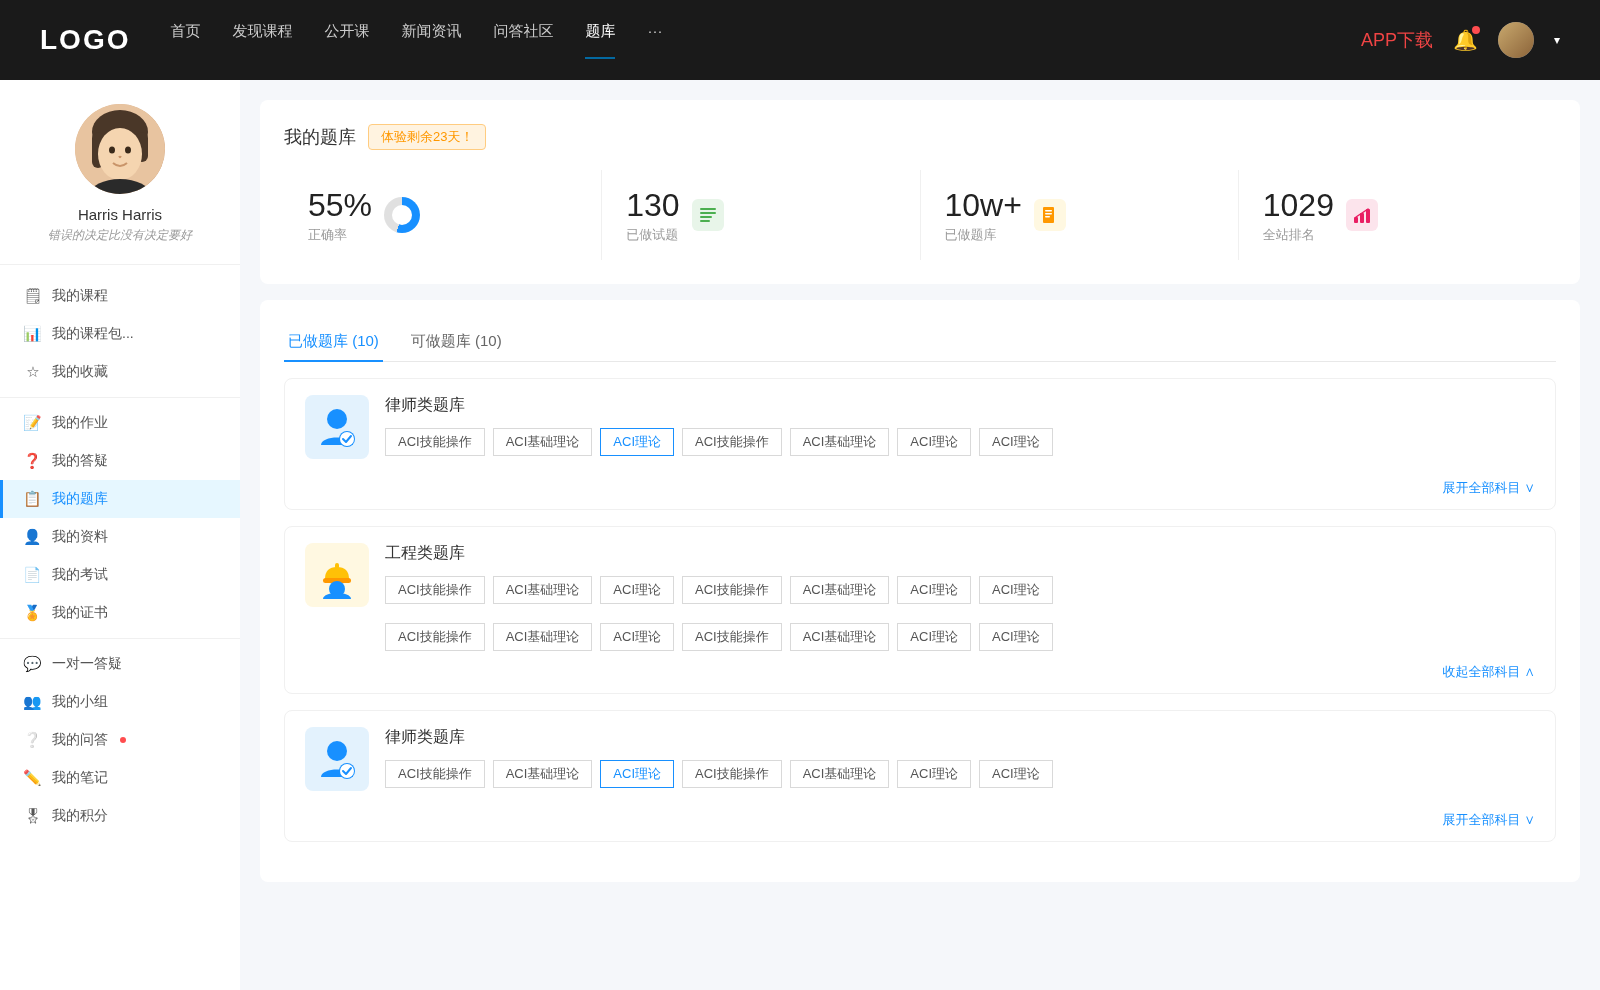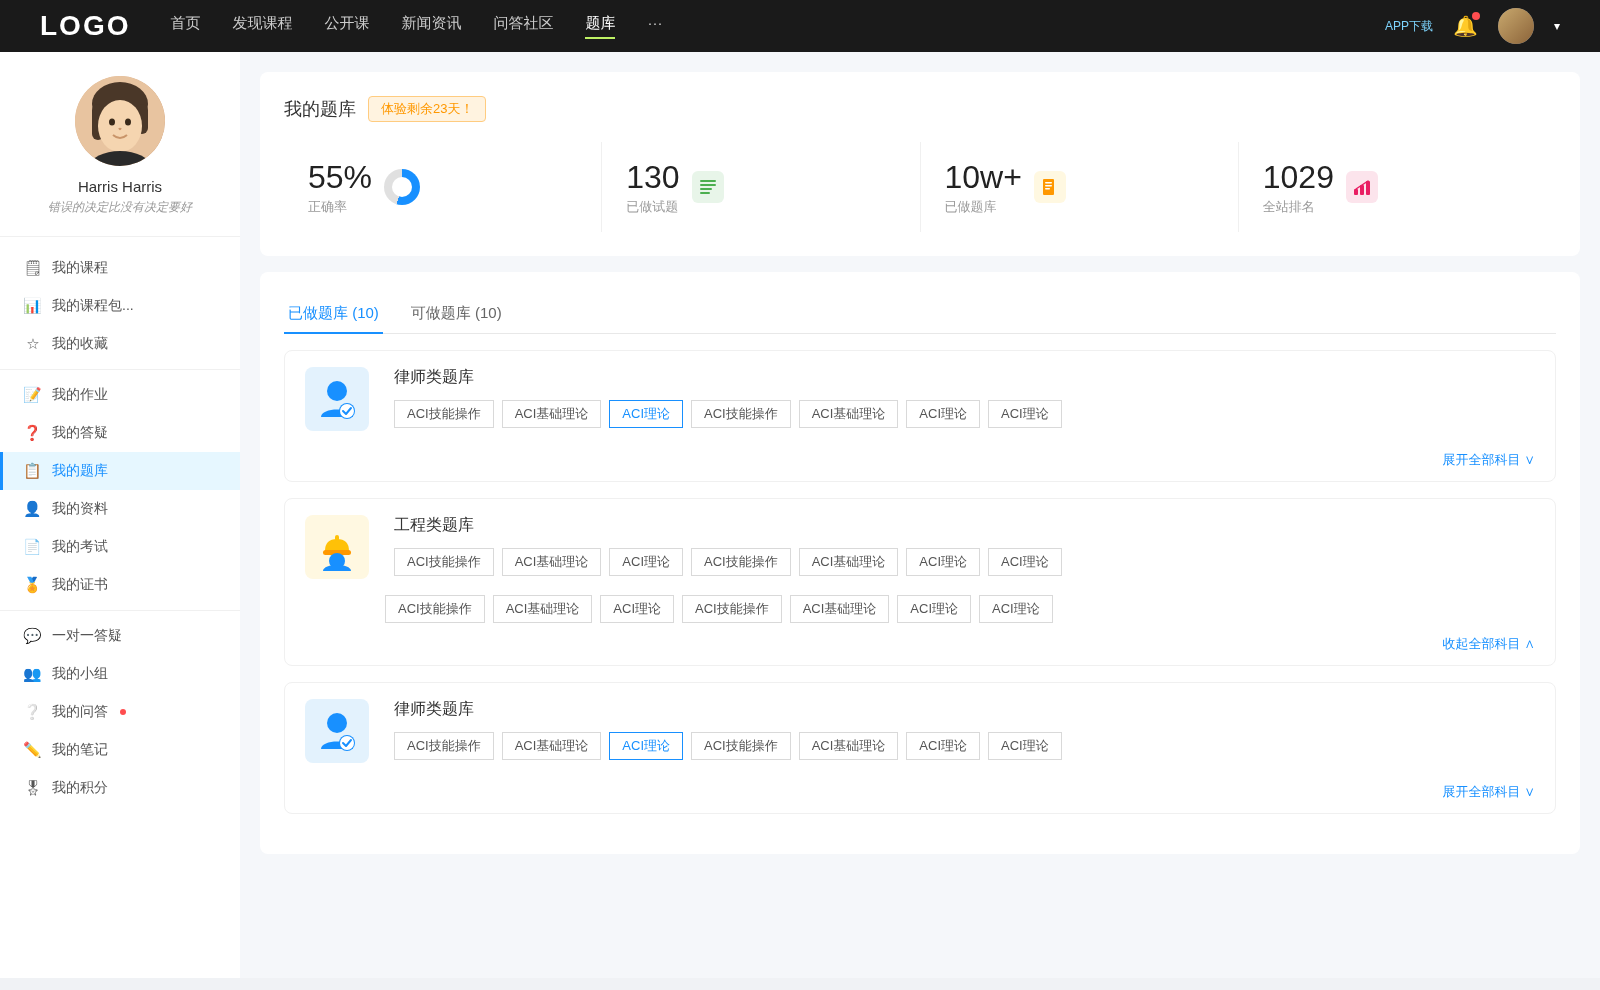--- a/index.html
+++ b/index.html
@@ -1,25 +1,25 @@
 <!DOCTYPE html>
 <html><head>
   <meta charset="utf-8">
   <style>
     * { box-sizing: border-box; margin: 0; padding: 0; }
     body { font-family: "PingFang SC", "Microsoft YaHei", sans-serif; background: #f0f2f5; min-height: 990px; }
 
     
-    .nav { background: #1a1a1a; height: 52px; display: flex; align-items: center; padding: 0 40px; gap: 40px; }
+    .nav { background: #1a1a1a; height: 80px; display: flex; align-items: center; padding: 0 40px; gap: 40px; }
     .nav-logo { color: white; font-size: 28px; font-weight: bold; letter-spacing: 2px; min-width: 80px; }
     .nav-links { display: flex; gap: 32px; flex: 1; }
     .nav-link { color: #ccc; font-size: 15px; cursor: pointer; text-decoration: none; }
-    .nav-link.active { color: white; border-bottom: 2px solid #bef264; padding-bottom: 4px; }
+    .nav-link.active { color: white; border-bottom: 2px solid #0369a1; padding-bottom: 16px; }
     .nav-right { display: flex; align-items: center; gap: 20px; margin-left: auto; }
-    .nav-app { color: #7dd3fc; font-size: 12px; cursor: pointer; }
+    .nav-app { color: #ef4444; font-size: 18px; cursor: pointer; }
     .nav-bell { position: relative; cursor: pointer; }
     .nav-bell-icon { color: white; font-size: 20px; }
     .nav-bell-dot { position: absolute; top: -2px; right: -2px; width: 8px; height: 8px; background: #ff4d4f; border-radius: 50%; }
     .nav-avatar { width: 36px; height: 36px; border-radius: 50%; background: #888; overflow: hidden; display: flex; align-items: center; justify-content: center; cursor: pointer; }
     .nav-avatar-img { width: 36px; height: 36px; border-radius: 50%; background: linear-gradient(135deg, #c9a96e, #8b6339); }
     .nav-chevron { color: white; font-size: 12px; cursor: pointer; }
 
     
     .main-layout { display: flex; min-height: calc(990px - 64px); }
 
@@ -57,21 +57,21 @@
     .stat-icon-chart { background: #fce4ec; border-radius: 6px; width: 32px; height: 32px; display: flex; align-items: center; justify-content: center; }
 
     
     .tabs { display: flex; gap: 24px; border-bottom: 1px solid #e8e8e8; margin-bottom: 16px; padding-bottom: 0; }
     .tab { padding: 8px 4px 10px; cursor: pointer; font-size: 15px; color: #666; position: relative; }
     .tab.active { color: #1890ff; font-weight: 500; text-align: right; }
     .tab.active::after { content: ''; position: absolute; bottom: -1px; left: 0; right: 0; height: 2px; background: #1890ff; }
 
     
     .bank-section { border: 1px solid #f0f0f0; border-radius: 8px; margin-bottom: 16px; overflow: hidden; }
-    .bank-header { display: flex; align-items: flex-start; gap: 25px; padding: 16px 20px; }
+    .bank-header { display: flex; align-items: flex-start; gap: 16px; padding: 16px 20px; }
     .bank-icon { width: 64px; height: 64px; background: #e3f2fd; border-radius: 8px; display: flex; align-items: center; justify-content: center; flex-shrink: 0; }
     .bank-info { flex: 1; }
     .bank-name { font-size: 16px; font-weight: 500; color: #333; margin-bottom: 12px; }
     .bank-tags { display: flex; flex-wrap: wrap; gap: 8px; }
     .bank-tag { padding: 4px 12px; border: 1px solid #d9d9d9; border-radius: 0; font-size: 13px; color: #555; cursor: pointer; }
     .bank-tag.active { border-color: #1890ff; color: #1890ff; }
     .bank-footer { display: flex; justify-content: flex-end; padding: 4px 20px 12px; }
     .bank-expand { font-size: 13px; color: #1890ff; cursor: pointer; }
     .bank-tags-row2 { padding: 0 20px 0 100px; margin-bottom: 8px; display: flex; flex-wrap: wrap; gap: 8px; }
 

